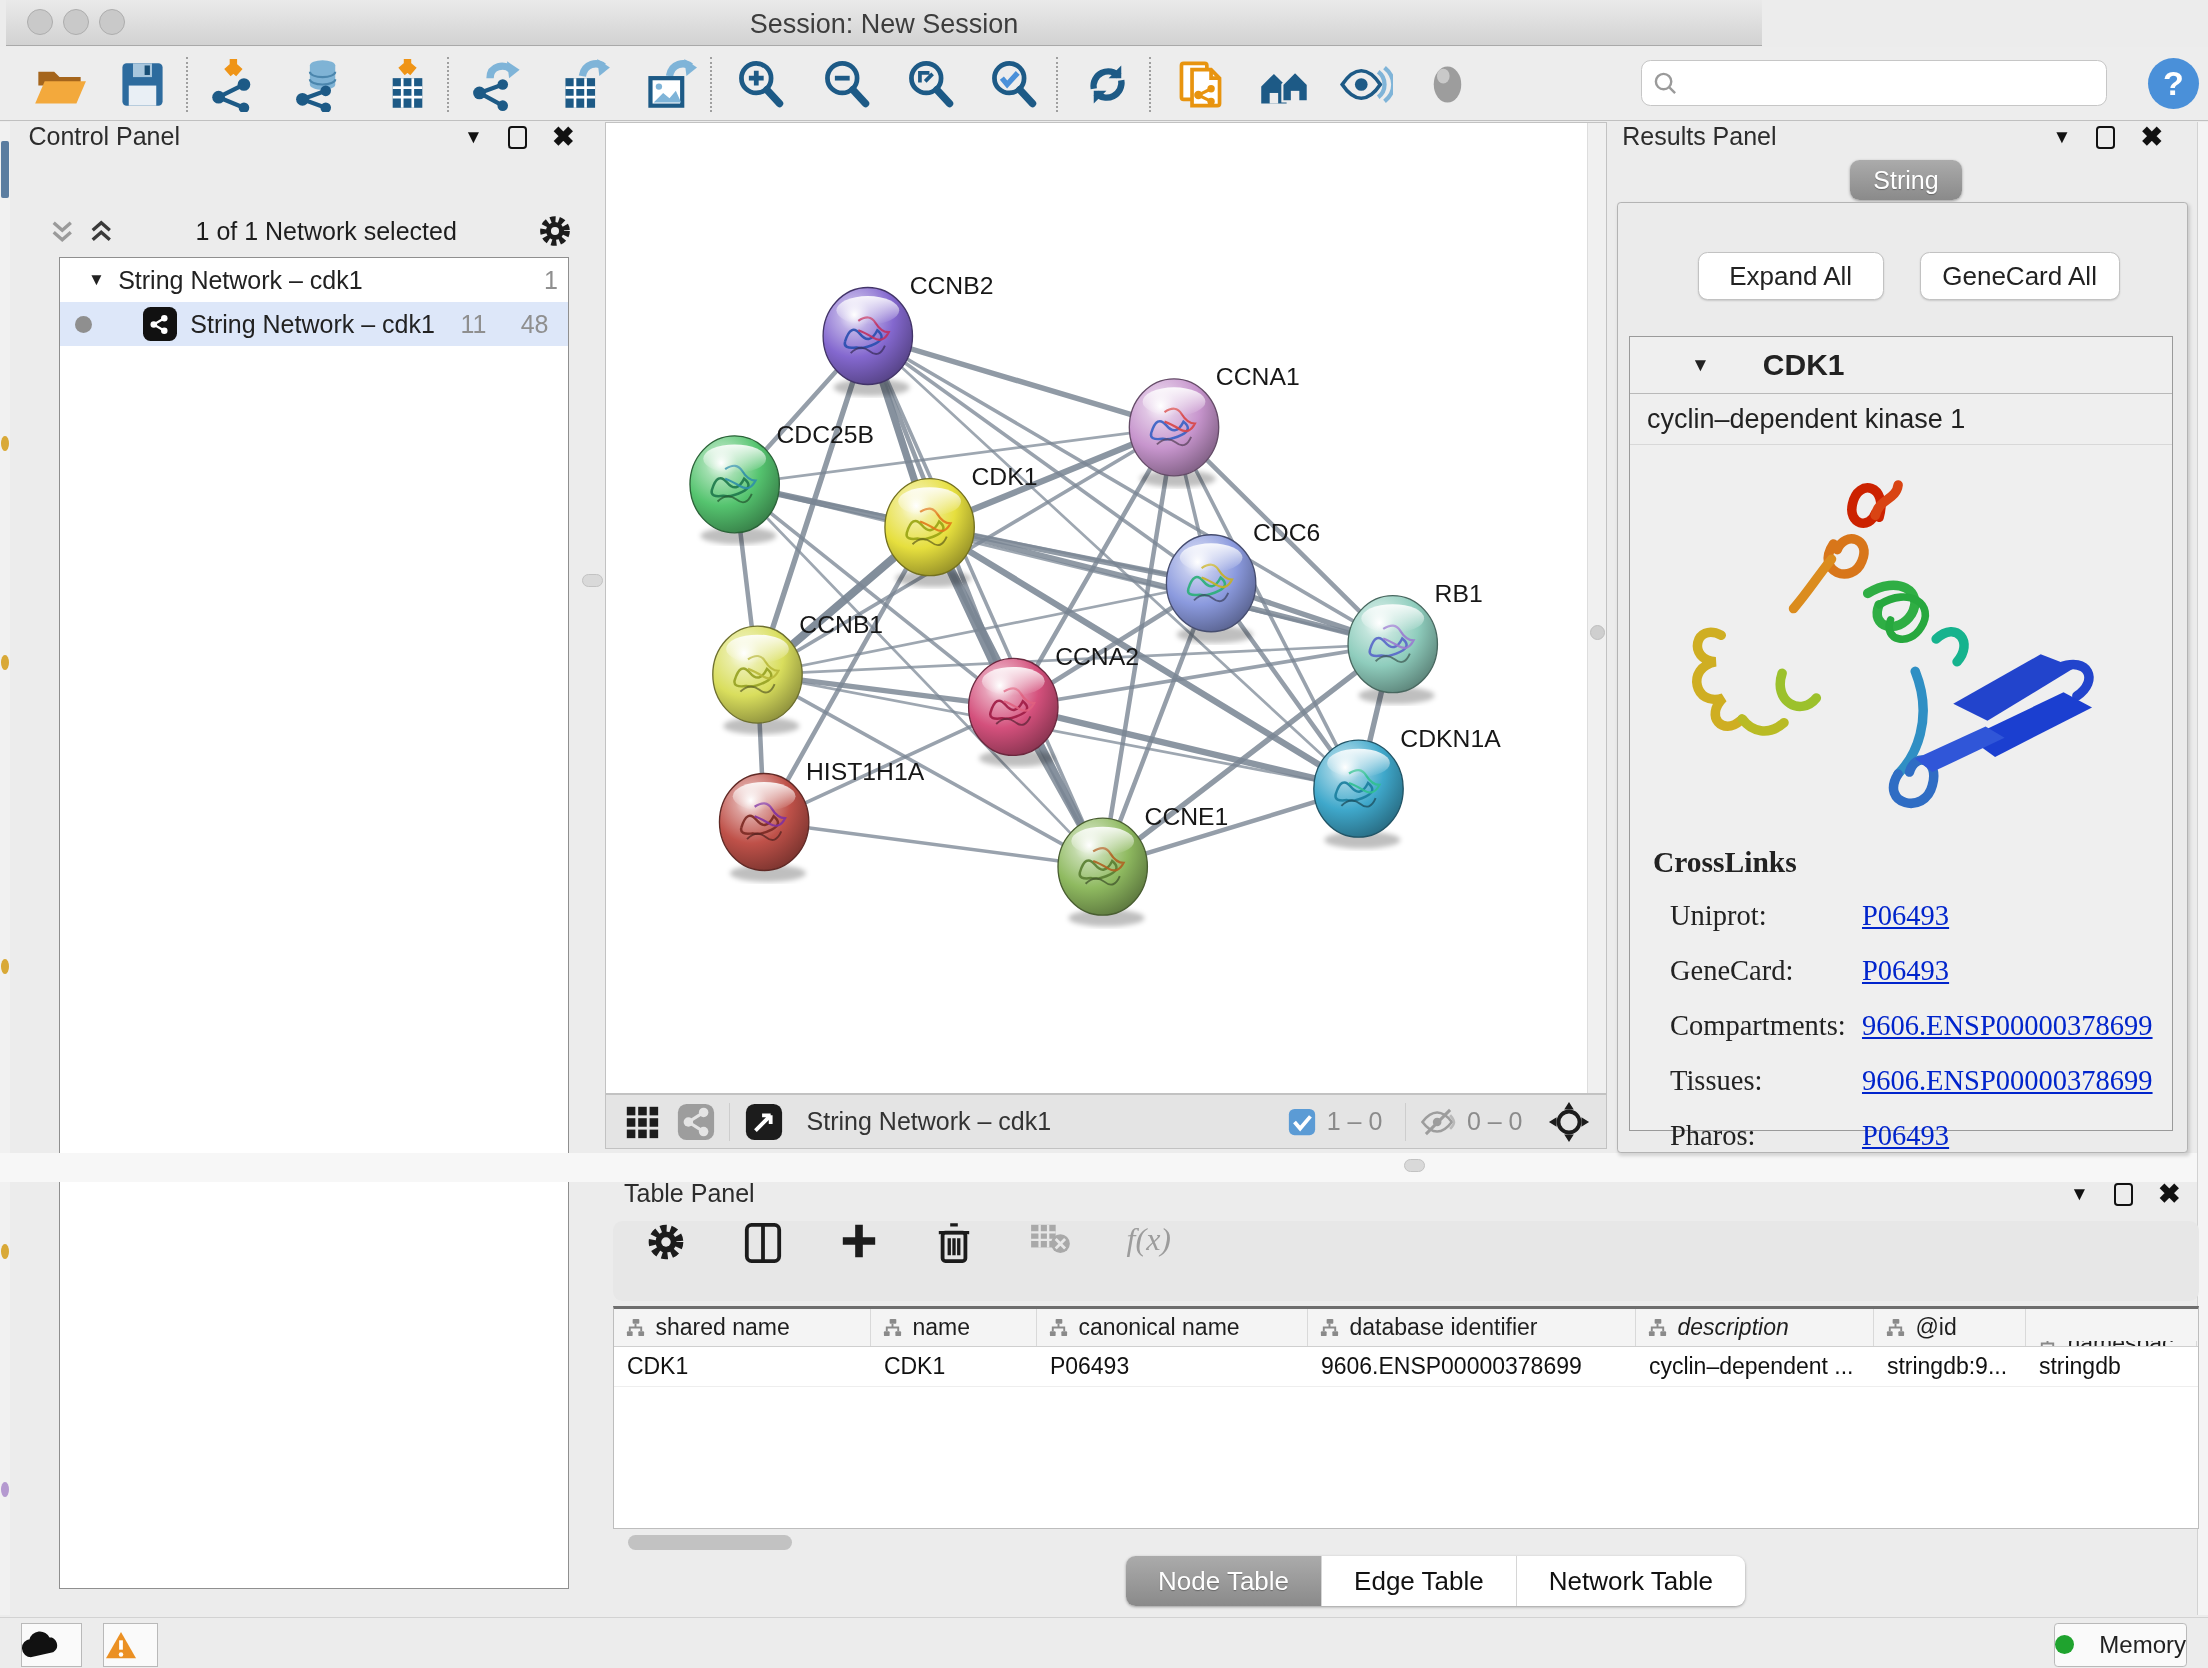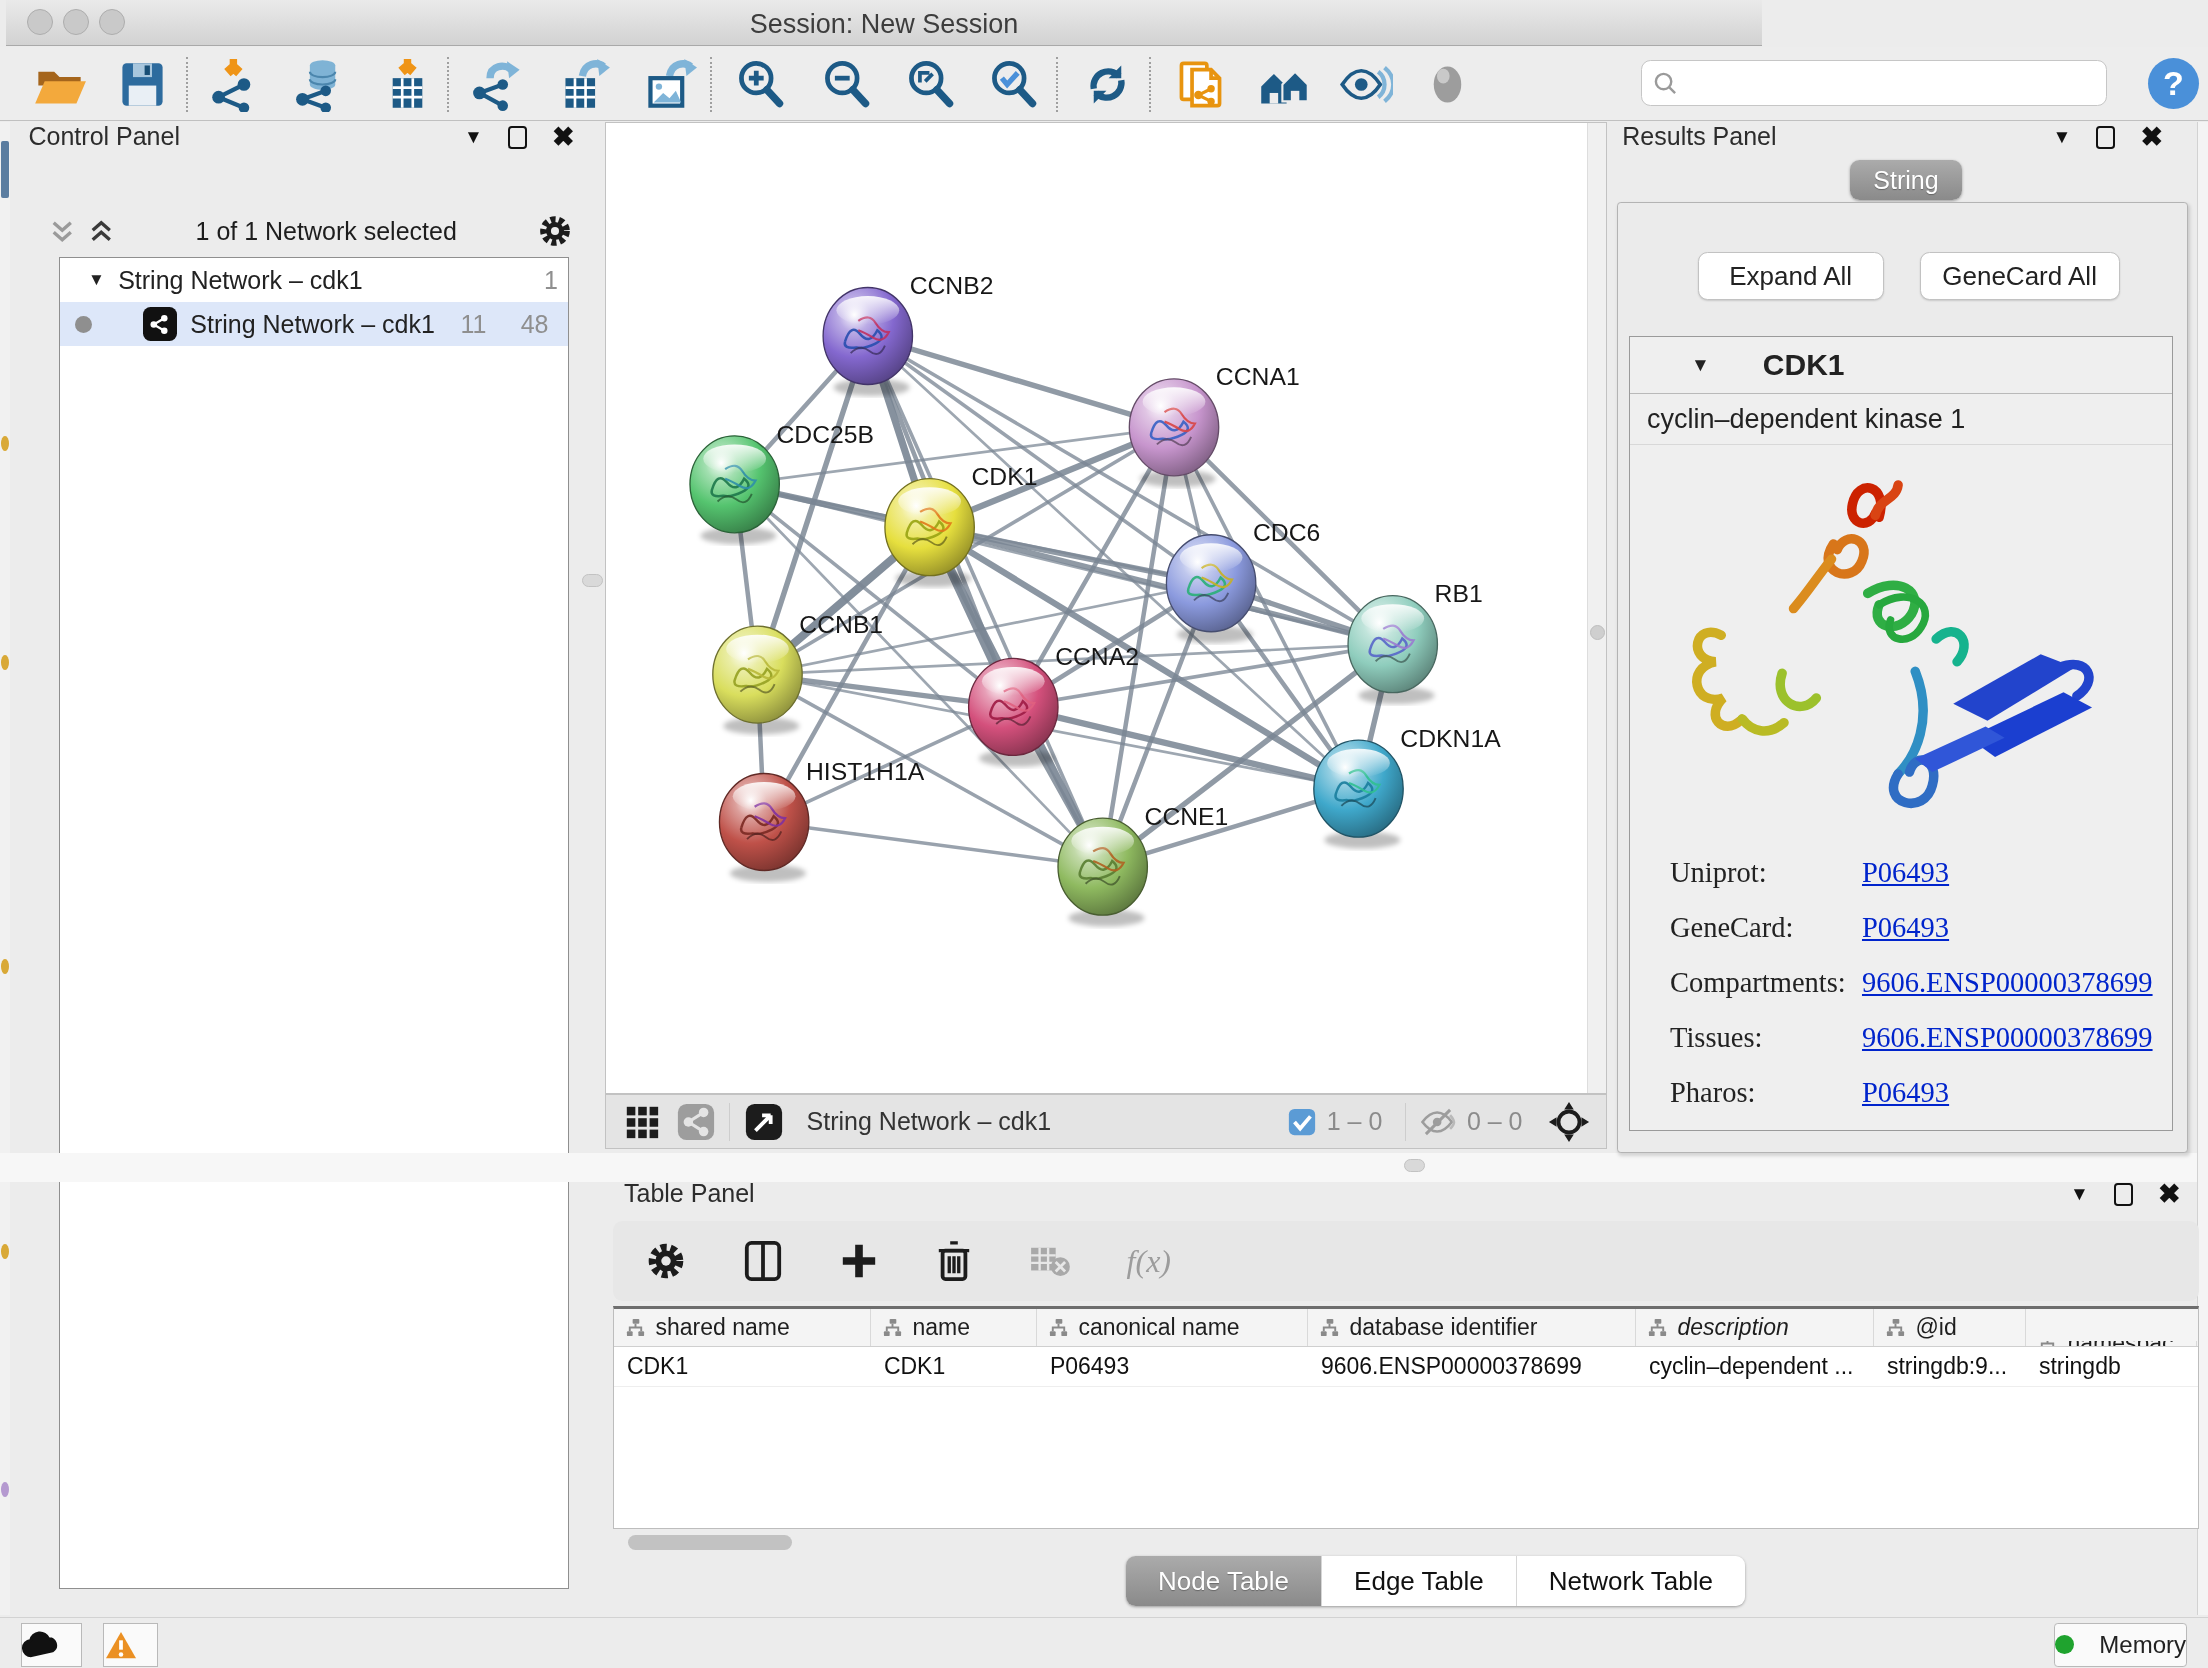--- a/index.html
+++ b/index.html
@@ -102,21 +102,21 @@
   .crosslinks .clh { font-size:29.5px; font-weight:bold; margin-bottom:9.5px; }
   .cl-row { display:flex; height:55px; align-items:center; }
   .cl-row .lbl { width:209px; font-size:28.5px; padding-left:17px; }
   .cl-row a { font-size:28.5px; color:#0024cc; text-decoration:underline; }
   .r-scroll { position:absolute; left:2197px; top:122px; width:11.4px; height:1493px;
               background:#f4f4f4; border-left:1px solid #d2d2d2; }
 
   
   .tpanel { position:absolute; left:605px; top:1179px; width:1604px; height:439px; }
   .tp-toolbar { position:absolute; left:7.6px; top:42px; width:1586px; height:80px;
-                background:#e7e7e7; border-radius:9.5px; display:flex; align-items:center;
+                background:#e7e7e7; border-radius:9.5px; display:flex; 
                 gap:56px; padding-left:32px; }
   .tbox { position:absolute; left:7.6px; top:127px; width:1586px; height:223px;
           background:#fff; border:1px solid #bdbdbd; border-top:3.8px solid #6e6e6e; overflow:hidden; }
   .thead { display:flex; height:38px; background:#f4f4f4; border-bottom:1.9px solid #cfcfcf; }
   .th { display:flex; align-items:center; gap:9.5px; padding-left:11.4px; font-size:23px;
         color:#1e1e1e; border-right:1px solid #d9d9d9; overflow:hidden; white-space:nowrap; flex:none; }
   .trdata { display:flex; height:40px; border-bottom:1px solid #eee; }
   .td { display:flex; align-items:center; padding-left:13.3px; font-size:23px; color:#111;
         overflow:hidden; white-space:nowrap; flex:none; }
   .hscroll { position:absolute; left:7.6px; top:354px; width:1586px; height:19px; }
@@ -668,20 +668,21 @@
             <path d="M322 204c22-20 40 4 22 24" stroke="#16b38e"></path>
             <path d="M300 238c20 50 0 90-18 108" stroke="#2f8fc4"></path>
             <path d="M282 346c-20 32 28 44 36 12 8-28-18-36-24-14" stroke="#2f6dc4"></path>
             <path d="M452 234c30-12 42 14 18 30" stroke="#2244cc"></path>
           </g>
           <path d="M340 272l92-52 36 14-92 56z" fill="#2244cc"></path>
           <path d="M356 308l100-48 30 16-102 52z" fill="#1b3fd0"></path>
           <path d="M300 330l74-34 20 12-76 36z" fill="#3056d8"></path>
         </svg>
         <div class="crosslinks">
+          <div class="clh">CrossLinks</div>
           <div id="crosslinks-rows">
               <div class="cl-row">
                 <span class="lbl">Uniprot:</span>
                 <a href="#">P06493</a>
               </div>
               <div class="cl-row">
                 <span class="lbl">GeneCard:</span>
                 <a href="#">P06493</a>
               </div>
               <div class="cl-row">

